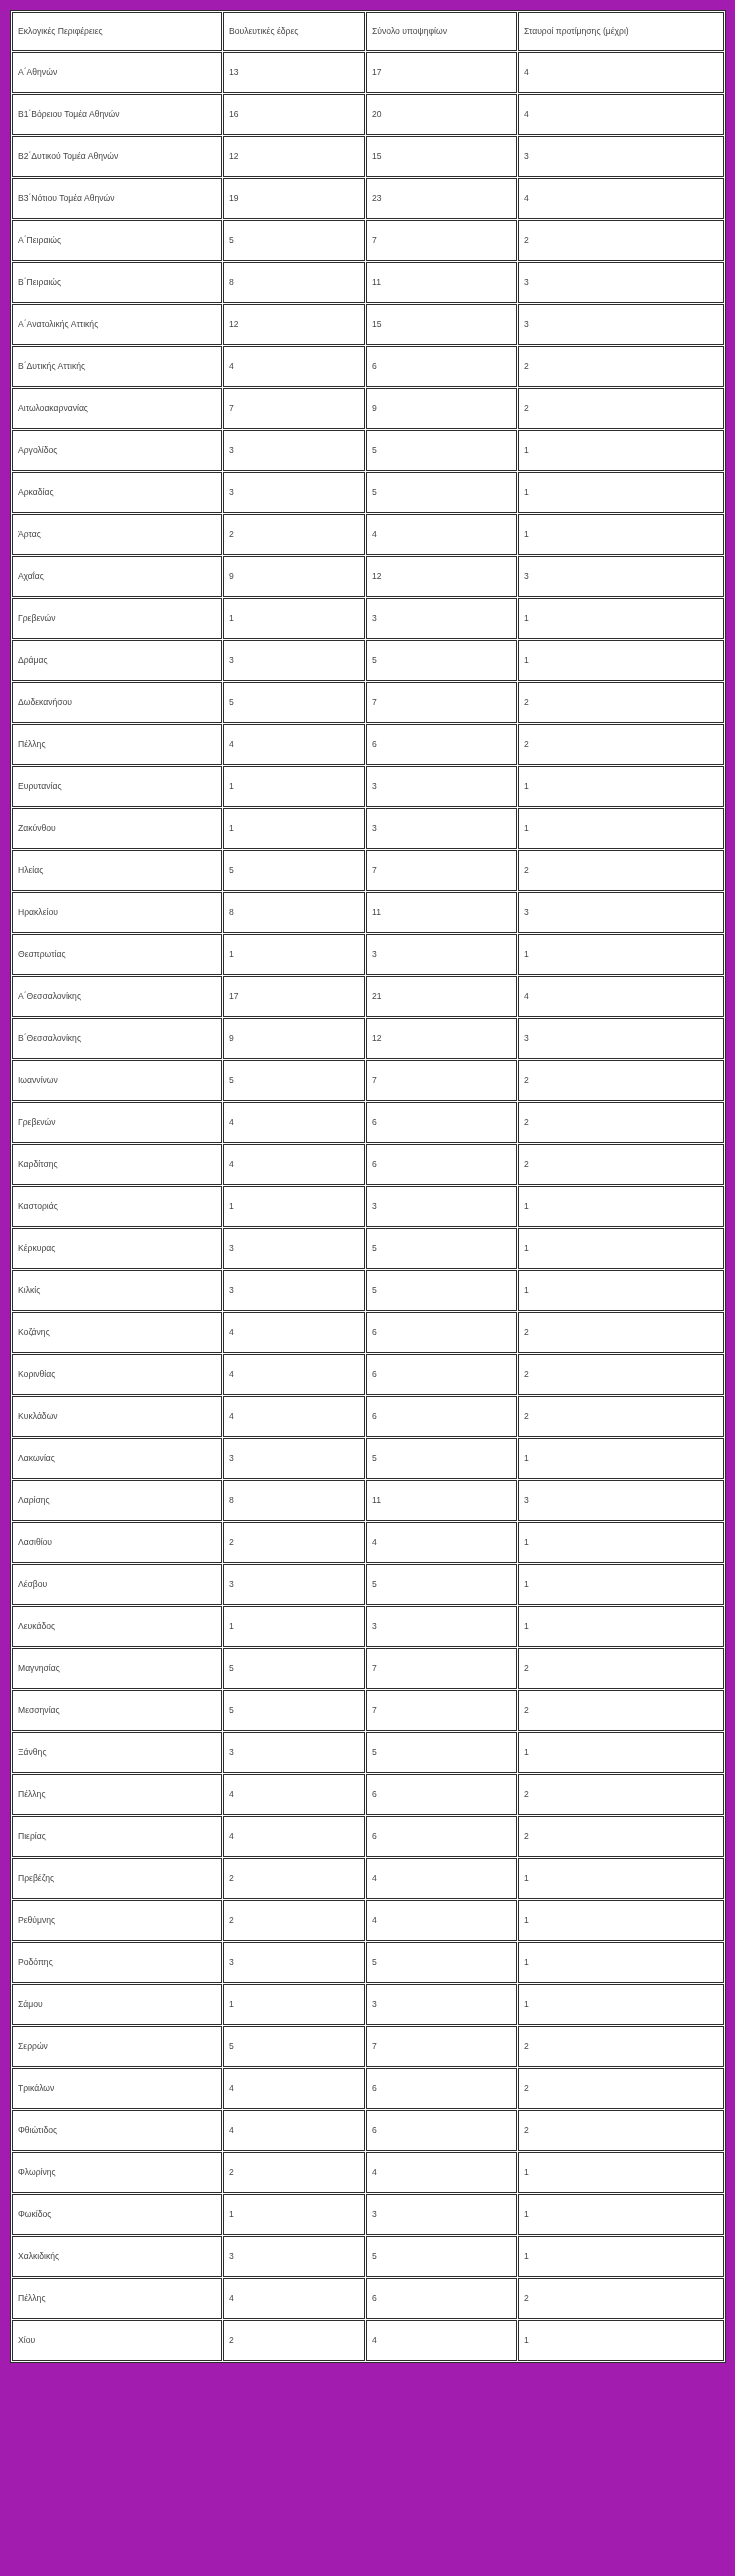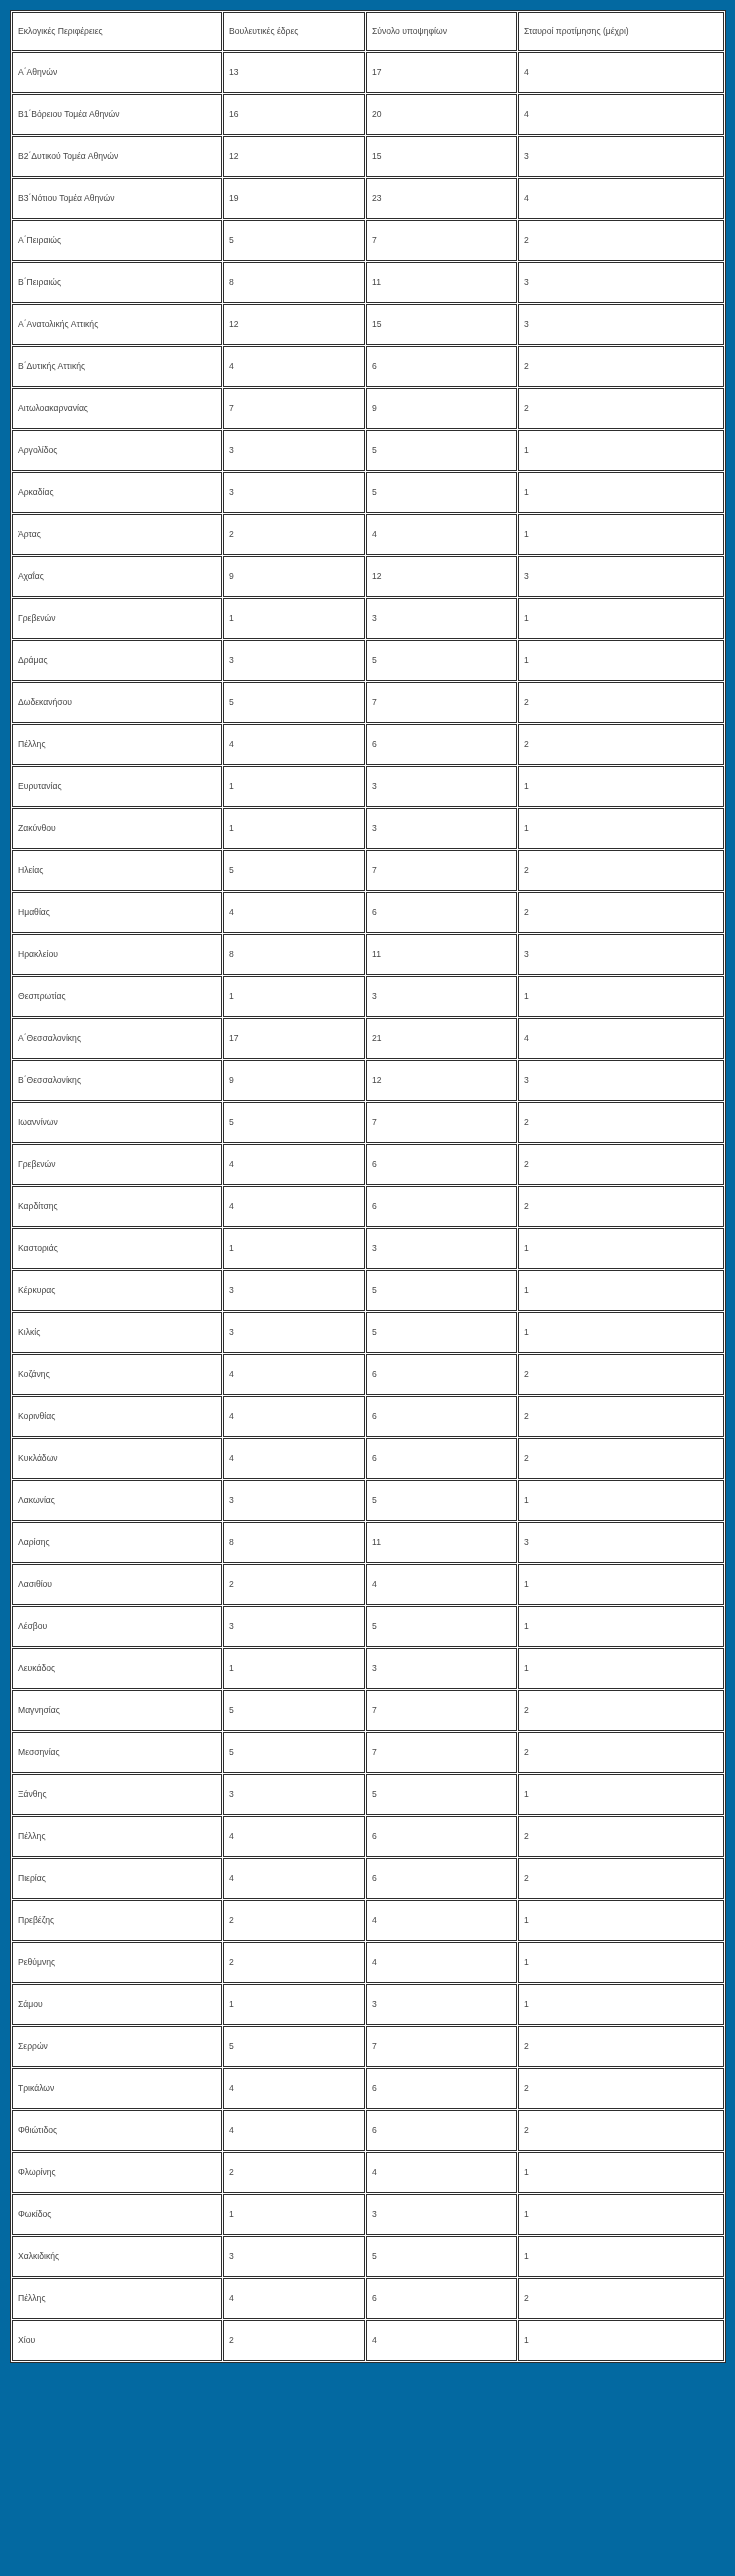--- a/index.html
+++ b/index.html
@@ -4,21 +4,21 @@
 <style>
   html, body {
     margin: 0;
     padding: 0;
     background: #ffffff;
   }
   .page {
     position: relative;
     width: 735px;
     min-height: 2576px;
-    background: #0369a1;
+    background: #a21caf;
     box-sizing: border-box;
     padding: 9.8px 0 0 9.8px;
     font-family: "Liberation Sans", sans-serif;
   }
   table.districts {
     border-collapse: separate;
     border-spacing: 1.1px;
     border: 1.1px solid #2d2d2d;
     width: 714px;
     table-layout: fixed;
@@ -181,26 +181,20 @@
           <td>3</td>
           <td>1</td>
         </tr>
         <tr>
           <td>Ηλείας</td>
           <td>5</td>
           <td>7</td>
           <td>2</td>
         </tr>
         <tr>
-          <td>Ημαθίας</td>
-          <td>4</td>
-          <td>6</td>
-          <td>2</td>
-        </tr>
-        <tr>
           <td>Ηρακλείου</td>
           <td>8</td>
           <td>11</td>
           <td>3</td>
         </tr>
         <tr>
           <td>Θεσπρωτίας</td>
           <td>1</td>
           <td>3</td>
           <td>1</td>
@@ -334,20 +328,26 @@
         <tr>
           <td>Πρεβέζης</td>
           <td>2</td>
           <td>4</td>
           <td>1</td>
         </tr>
         <tr>
           <td>Ρεθύμνης</td>
           <td>2</td>
           <td>4</td>
+          <td>1</td>
+        </tr>
+        <tr>
+          <td>Ροδόπης</td>
+          <td>3</td>
+          <td>5</td>
           <td>1</td>
         </tr>
         <tr>
           <td>Σάμου</td>
           <td>1</td>
           <td>3</td>
           <td>1</td>
         </tr>
         <tr>
           <td>Σερρών</td>

